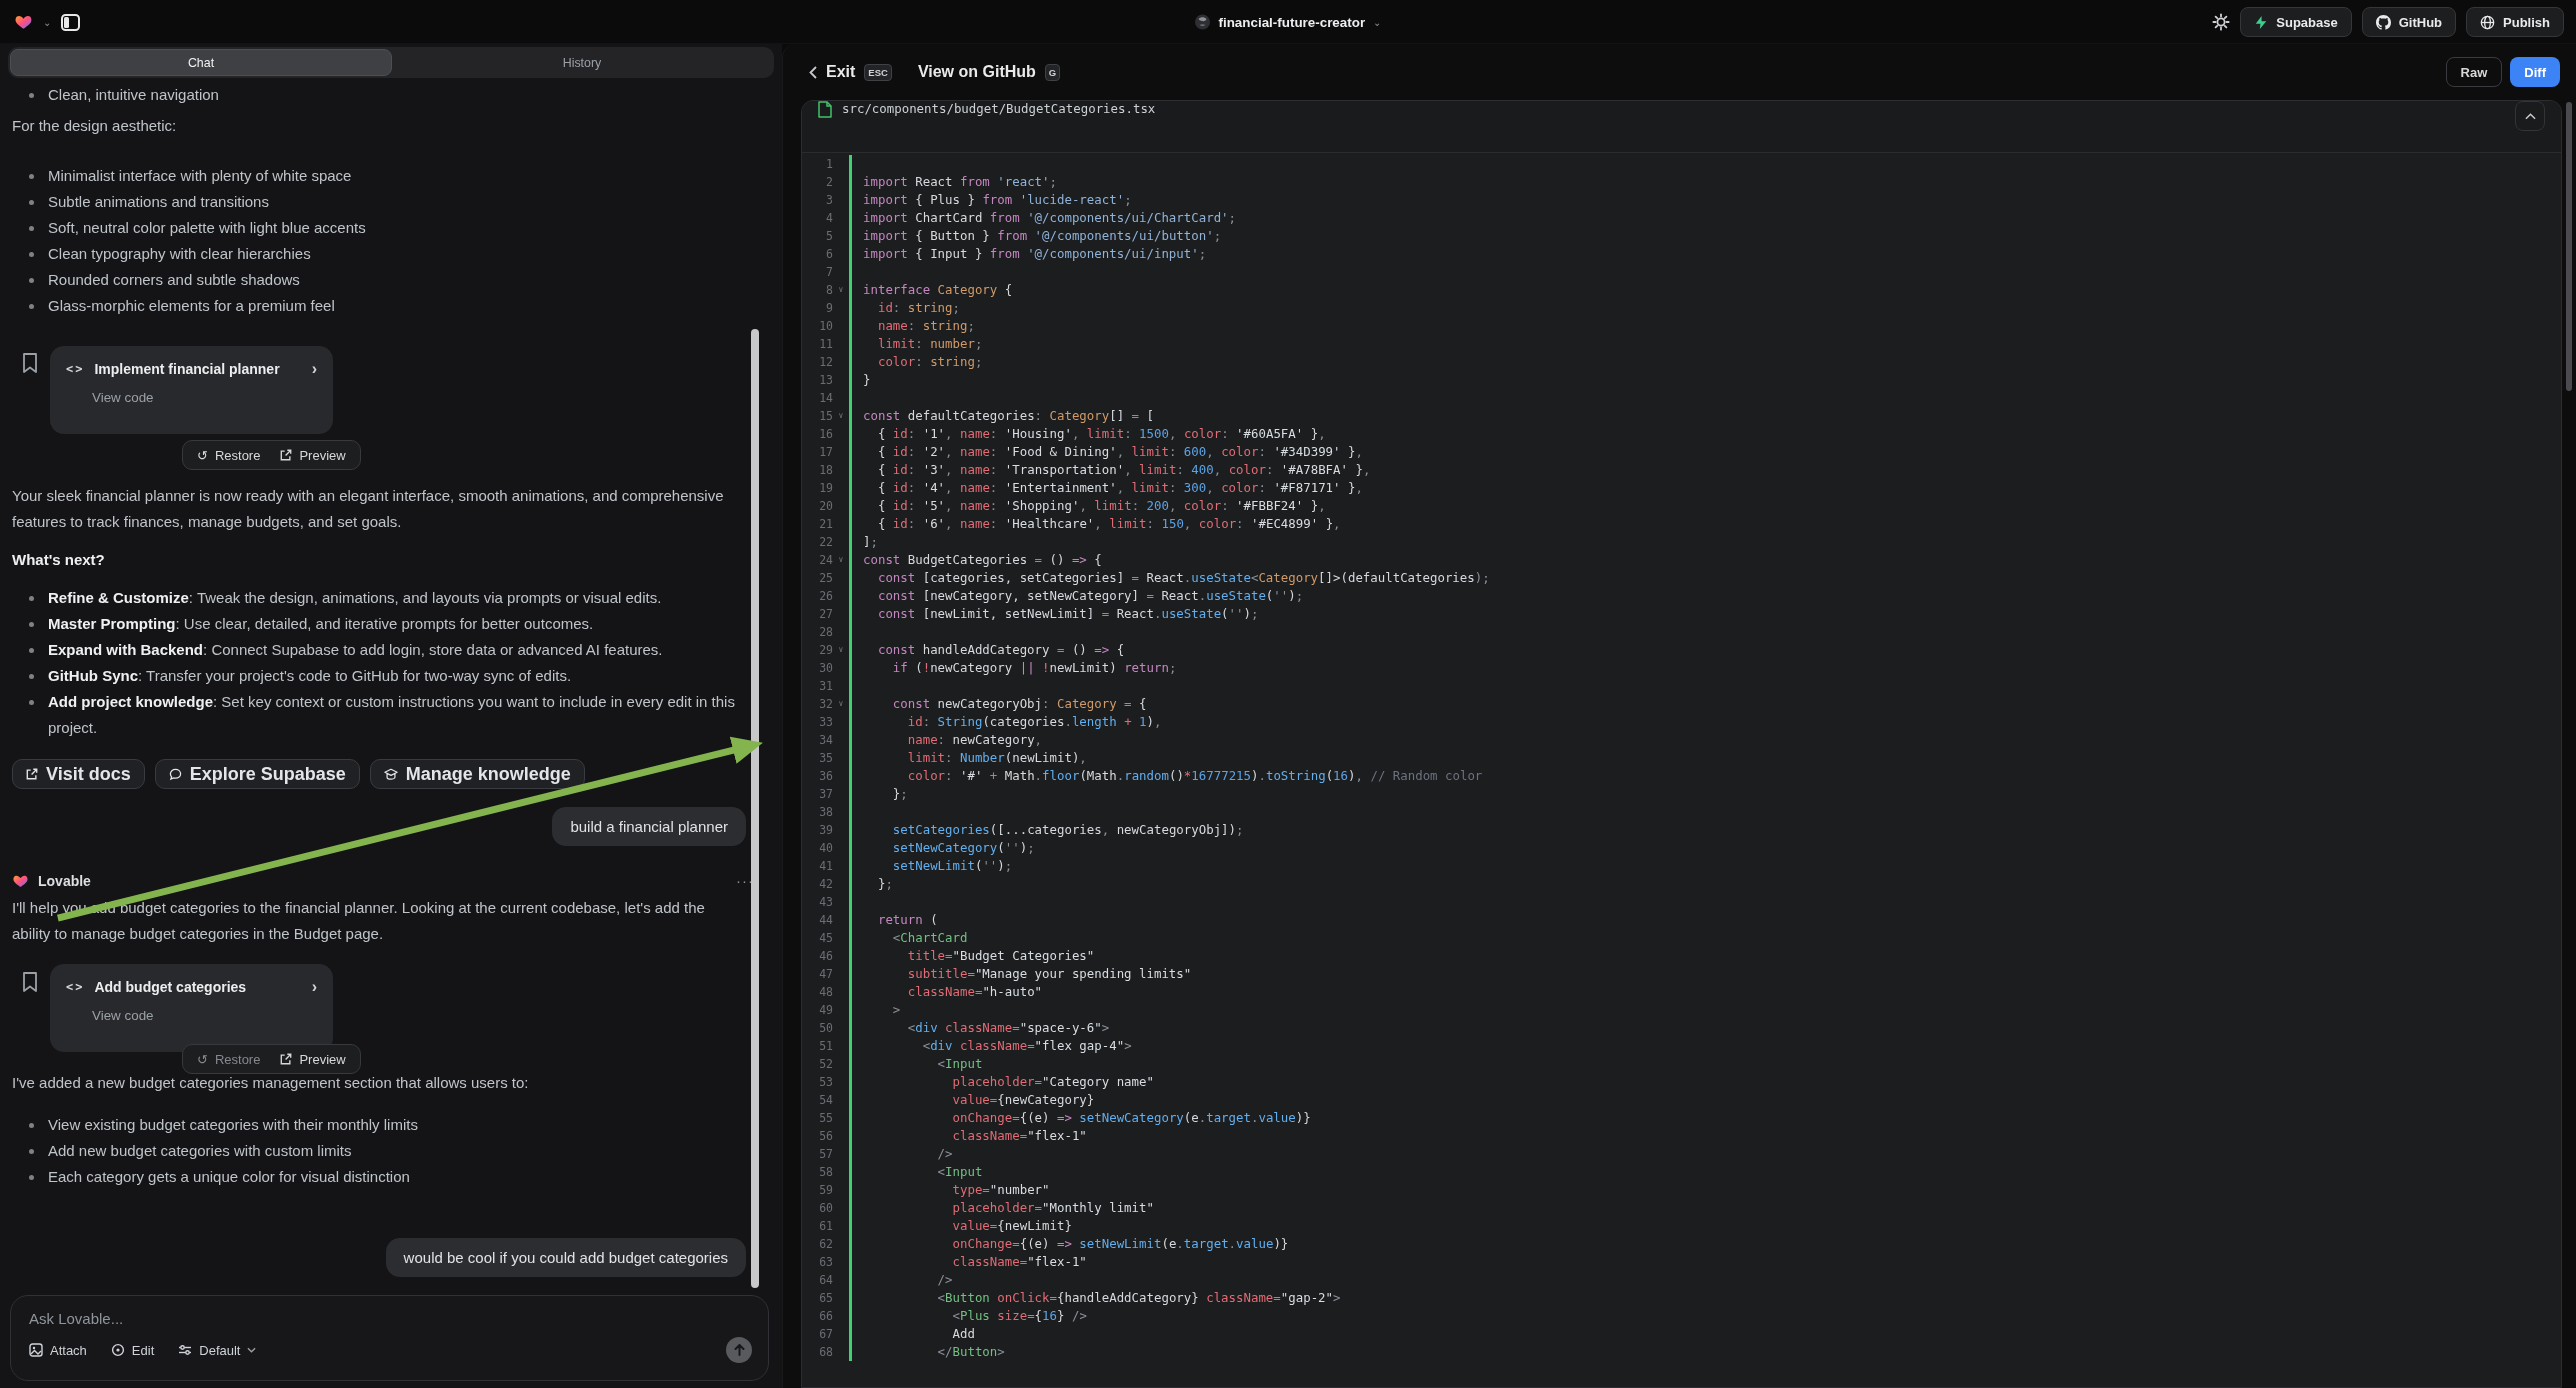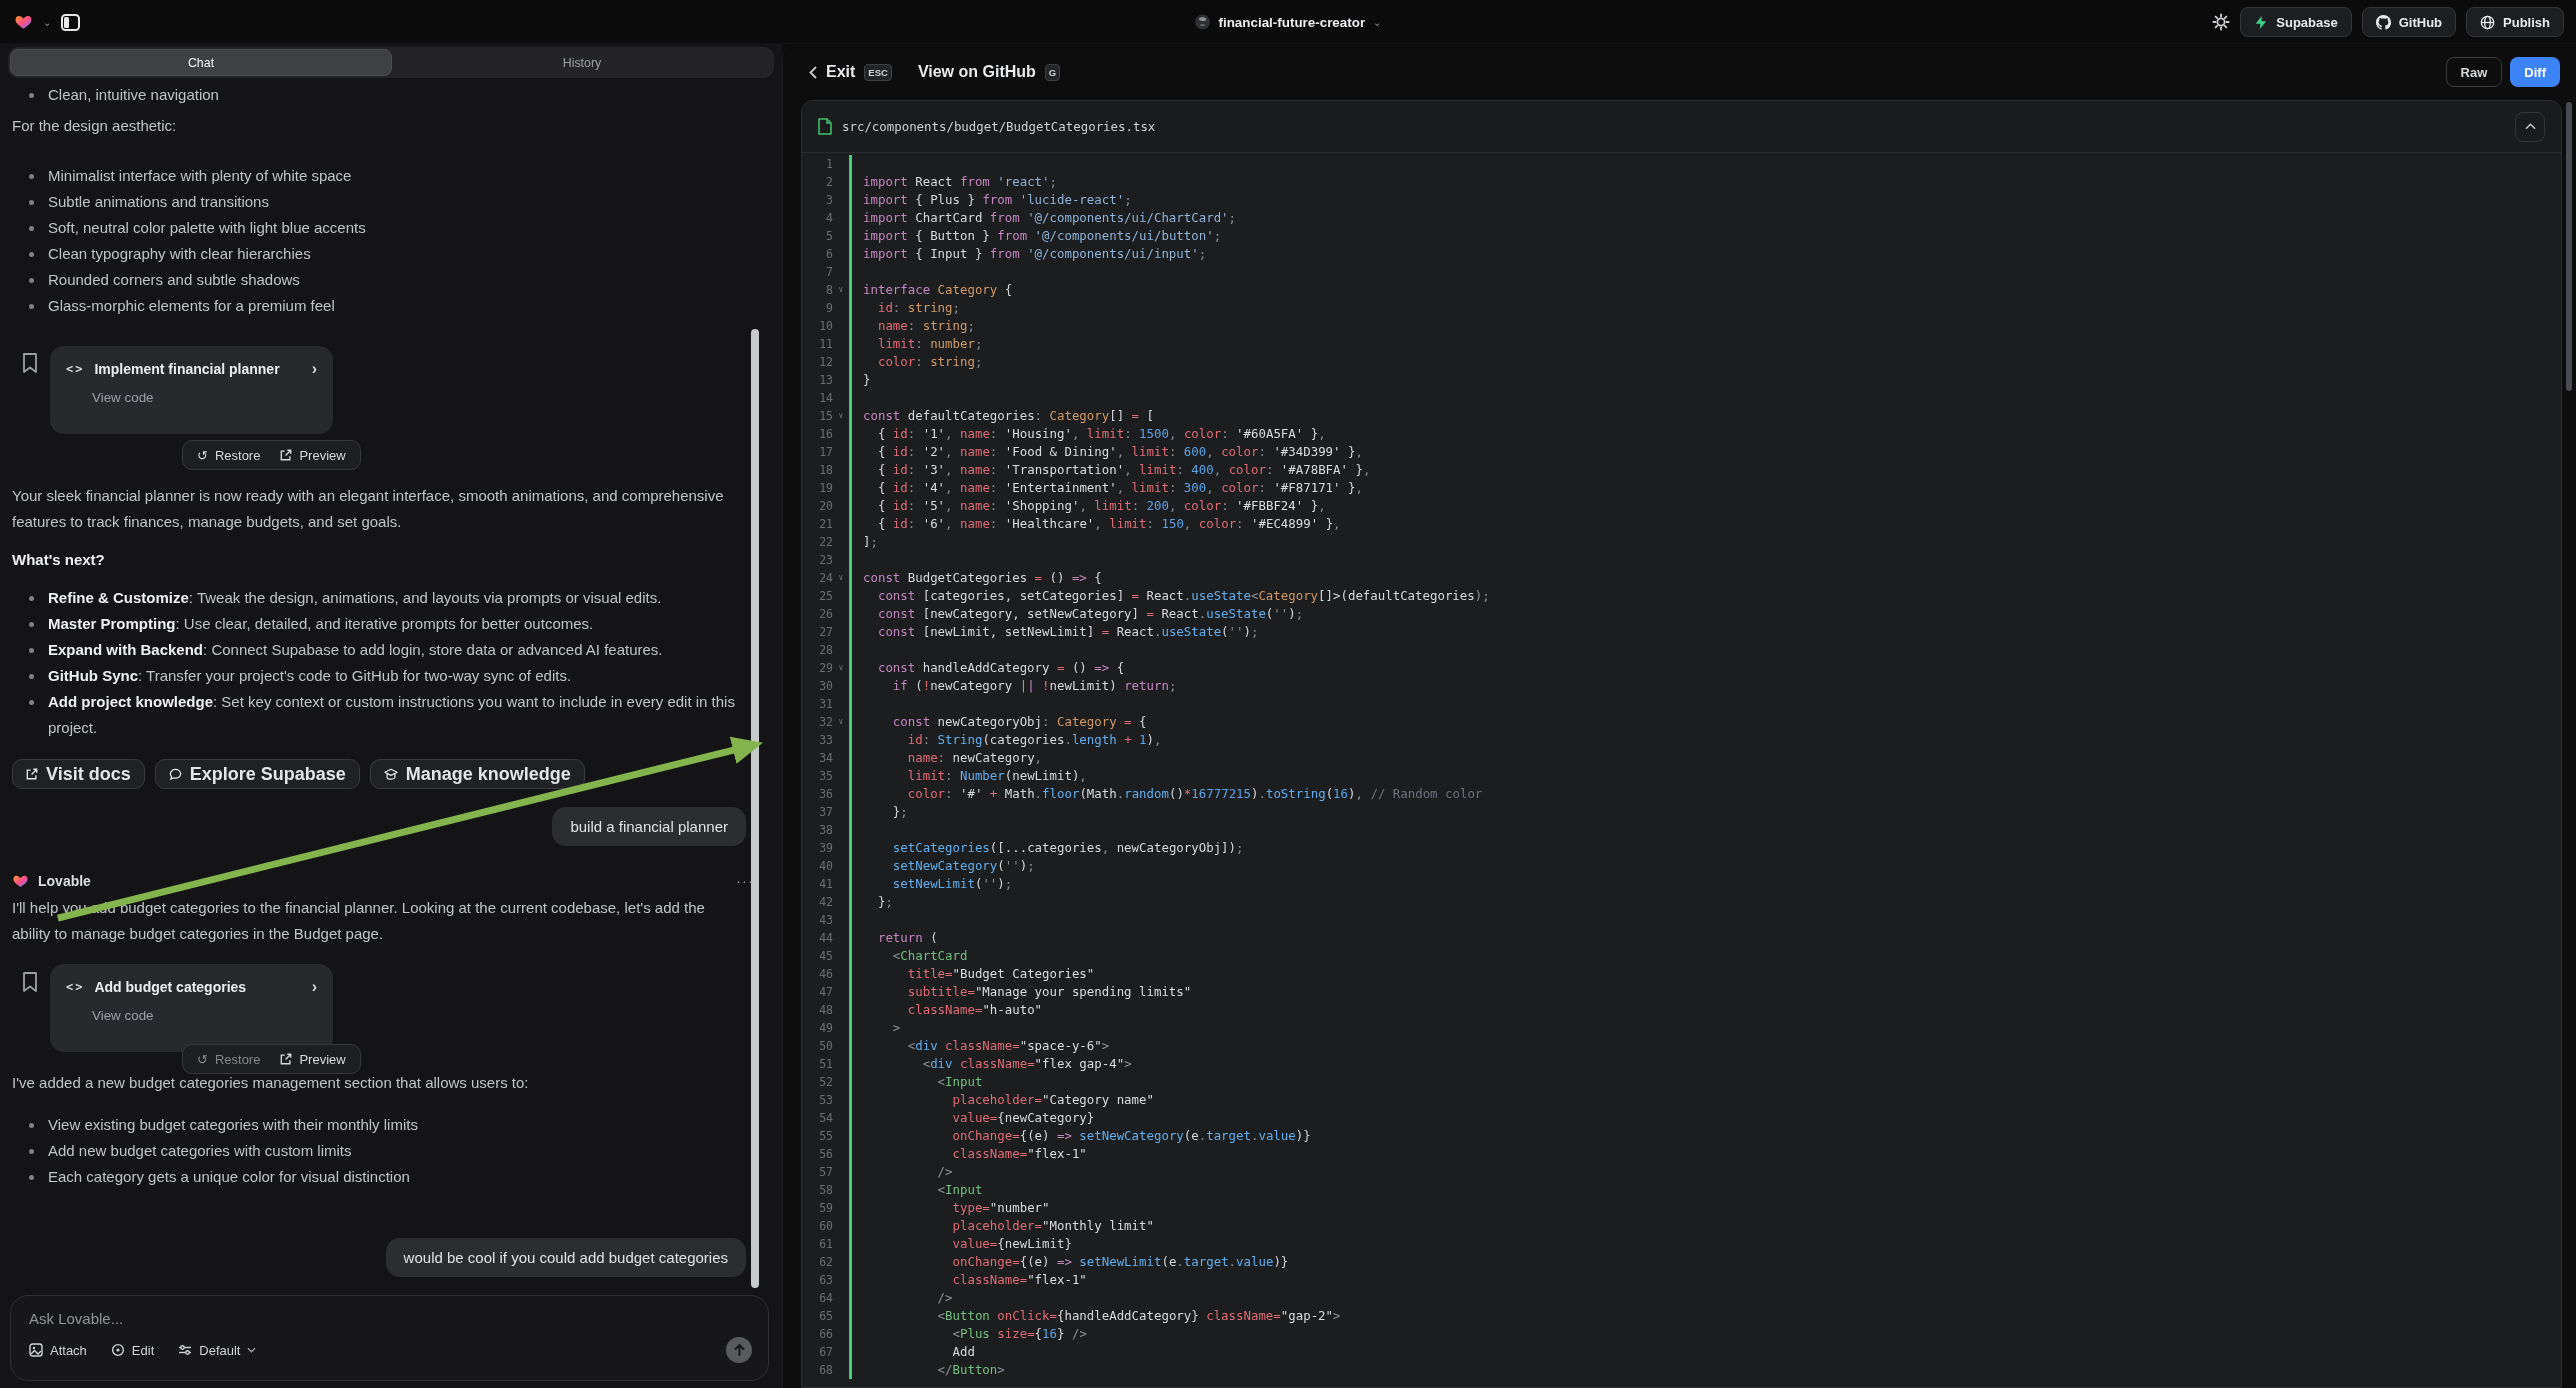--- a/index.html
+++ b/index.html
@@ -82,21 +82,21 @@
   .kbd { font-size:9.5px; color:#cfd2d5; background:#232427; border:1px solid #404144; border-radius:4px;
          padding:2px 3px; font-weight:700; }
   .hdr-right { margin-left:auto; display:flex; gap:8px; }
   .raw-btn { height:30px; padding:0 14px; background:transparent; border:1px solid #3a3b3e; border-radius:8px;
              color:#d6d8da; font-size:13px; font-weight:600; cursor:pointer; }
   .diff-btn { height:30px; padding:0 14px; background:#3c83f6; border:none; border-radius:8px;
               color:#fff; font-size:13px; font-weight:600; cursor:pointer; }
 
   .code-card { position:absolute; left:18px; top:56px; width:1761px; height:1288px; background:#1c1d1f;
                border:1px solid #2c2d30; border-radius:12px 12px 0 0; overflow:hidden; }
-  .file-header { height:52px; display:flex; align-items:center; padding:0 16px; gap:10px;
+  .file-header { height:52px; display:flex; padding:0 16px; gap:10px;
                  background:#1a1b1d; border-bottom:1px solid #2a2b2e; cursor:pointer; }
   .file-path { font-family:"DejaVu Sans Mono",monospace; font-size:12.4px; color:#cdd1d5; }
   .collapse-btn { margin-left:auto; width:30px; height:30px; border:1px solid #333437; background:transparent;
                   border-radius:8px; display:flex; align-items:center; justify-content:center; cursor:pointer; }
 
   .code-lines { padding-top:2px; }
   .cl { display:flex; height:18px; font-family:"DejaVu Sans Mono",monospace; font-size:12.4px; }
   .cl .ln { flex:0 0 31px; text-align:right; color:#696e73; font-size:11.5px; line-height:18px; }
   .cl .fold { flex:0 0 16px; text-align:center; color:#6e7378; font-size:8px; line-height:18px; }
   .cl .ct { border-left:3px solid #41d173; padding-left:11px; white-space:pre; line-height:18px; }
@@ -552,25 +552,20 @@
           <span class="ln">21</span>
           <span class="fold"></span>
           <span class="ct"><span class="tk-i">  { </span><span class="tk-p">id</span><span class="tk-m">:</span><span class="tk-w"> '6'</span><span class="tk-m">,</span><span class="tk-p"> name</span><span class="tk-m">:</span><span class="tk-w"> 'Healthcare'</span><span class="tk-m">,</span><span class="tk-p"> limit</span><span class="tk-m">:</span><span class="tk-n"> 150</span><span class="tk-m">,</span><span class="tk-p"> color</span><span class="tk-m">:</span><span class="tk-w"> '#EC4899'</span><span class="tk-i"> }</span><span class="tk-m">,</span></span>
         </div>
         <div class="cl">
           <span class="ln">22</span>
           <span class="fold"></span>
           <span class="ct"><span class="tk-i">]</span><span class="tk-m">;</span></span>
         </div>
         <div class="cl">
-          <span class="ln">23</span>
-          <span class="fold"></span>
-          <span class="ct"></span>
-        </div>
-        <div class="cl">
           <span class="ln">24</span>
           <span class="fold">∨</span>
           <span class="ct"><span class="tk-k">const</span><span class="tk-i"> BudgetCategories</span><span class="tk-o"> =</span><span class="tk-i"> () </span><span class="tk-k">=&gt;</span><span class="tk-i"> {</span></span>
         </div>
         <div class="cl">
           <span class="ln">25</span>
           <span class="fold"></span>
           <span class="ct"><span class="tk-k">  const</span><span class="tk-i"> [categories, setCategories]</span><span class="tk-o"> =</span><span class="tk-i"> React</span><span class="tk-m">.</span><span class="tk-f">useState</span><span class="tk-m">&lt;</span><span class="tk-t">Category</span><span class="tk-i">[]&gt;(</span><span class="tk-i">defaultCategories</span><span class="tk-m">);</span></span>
         </div>
         <div class="cl">

